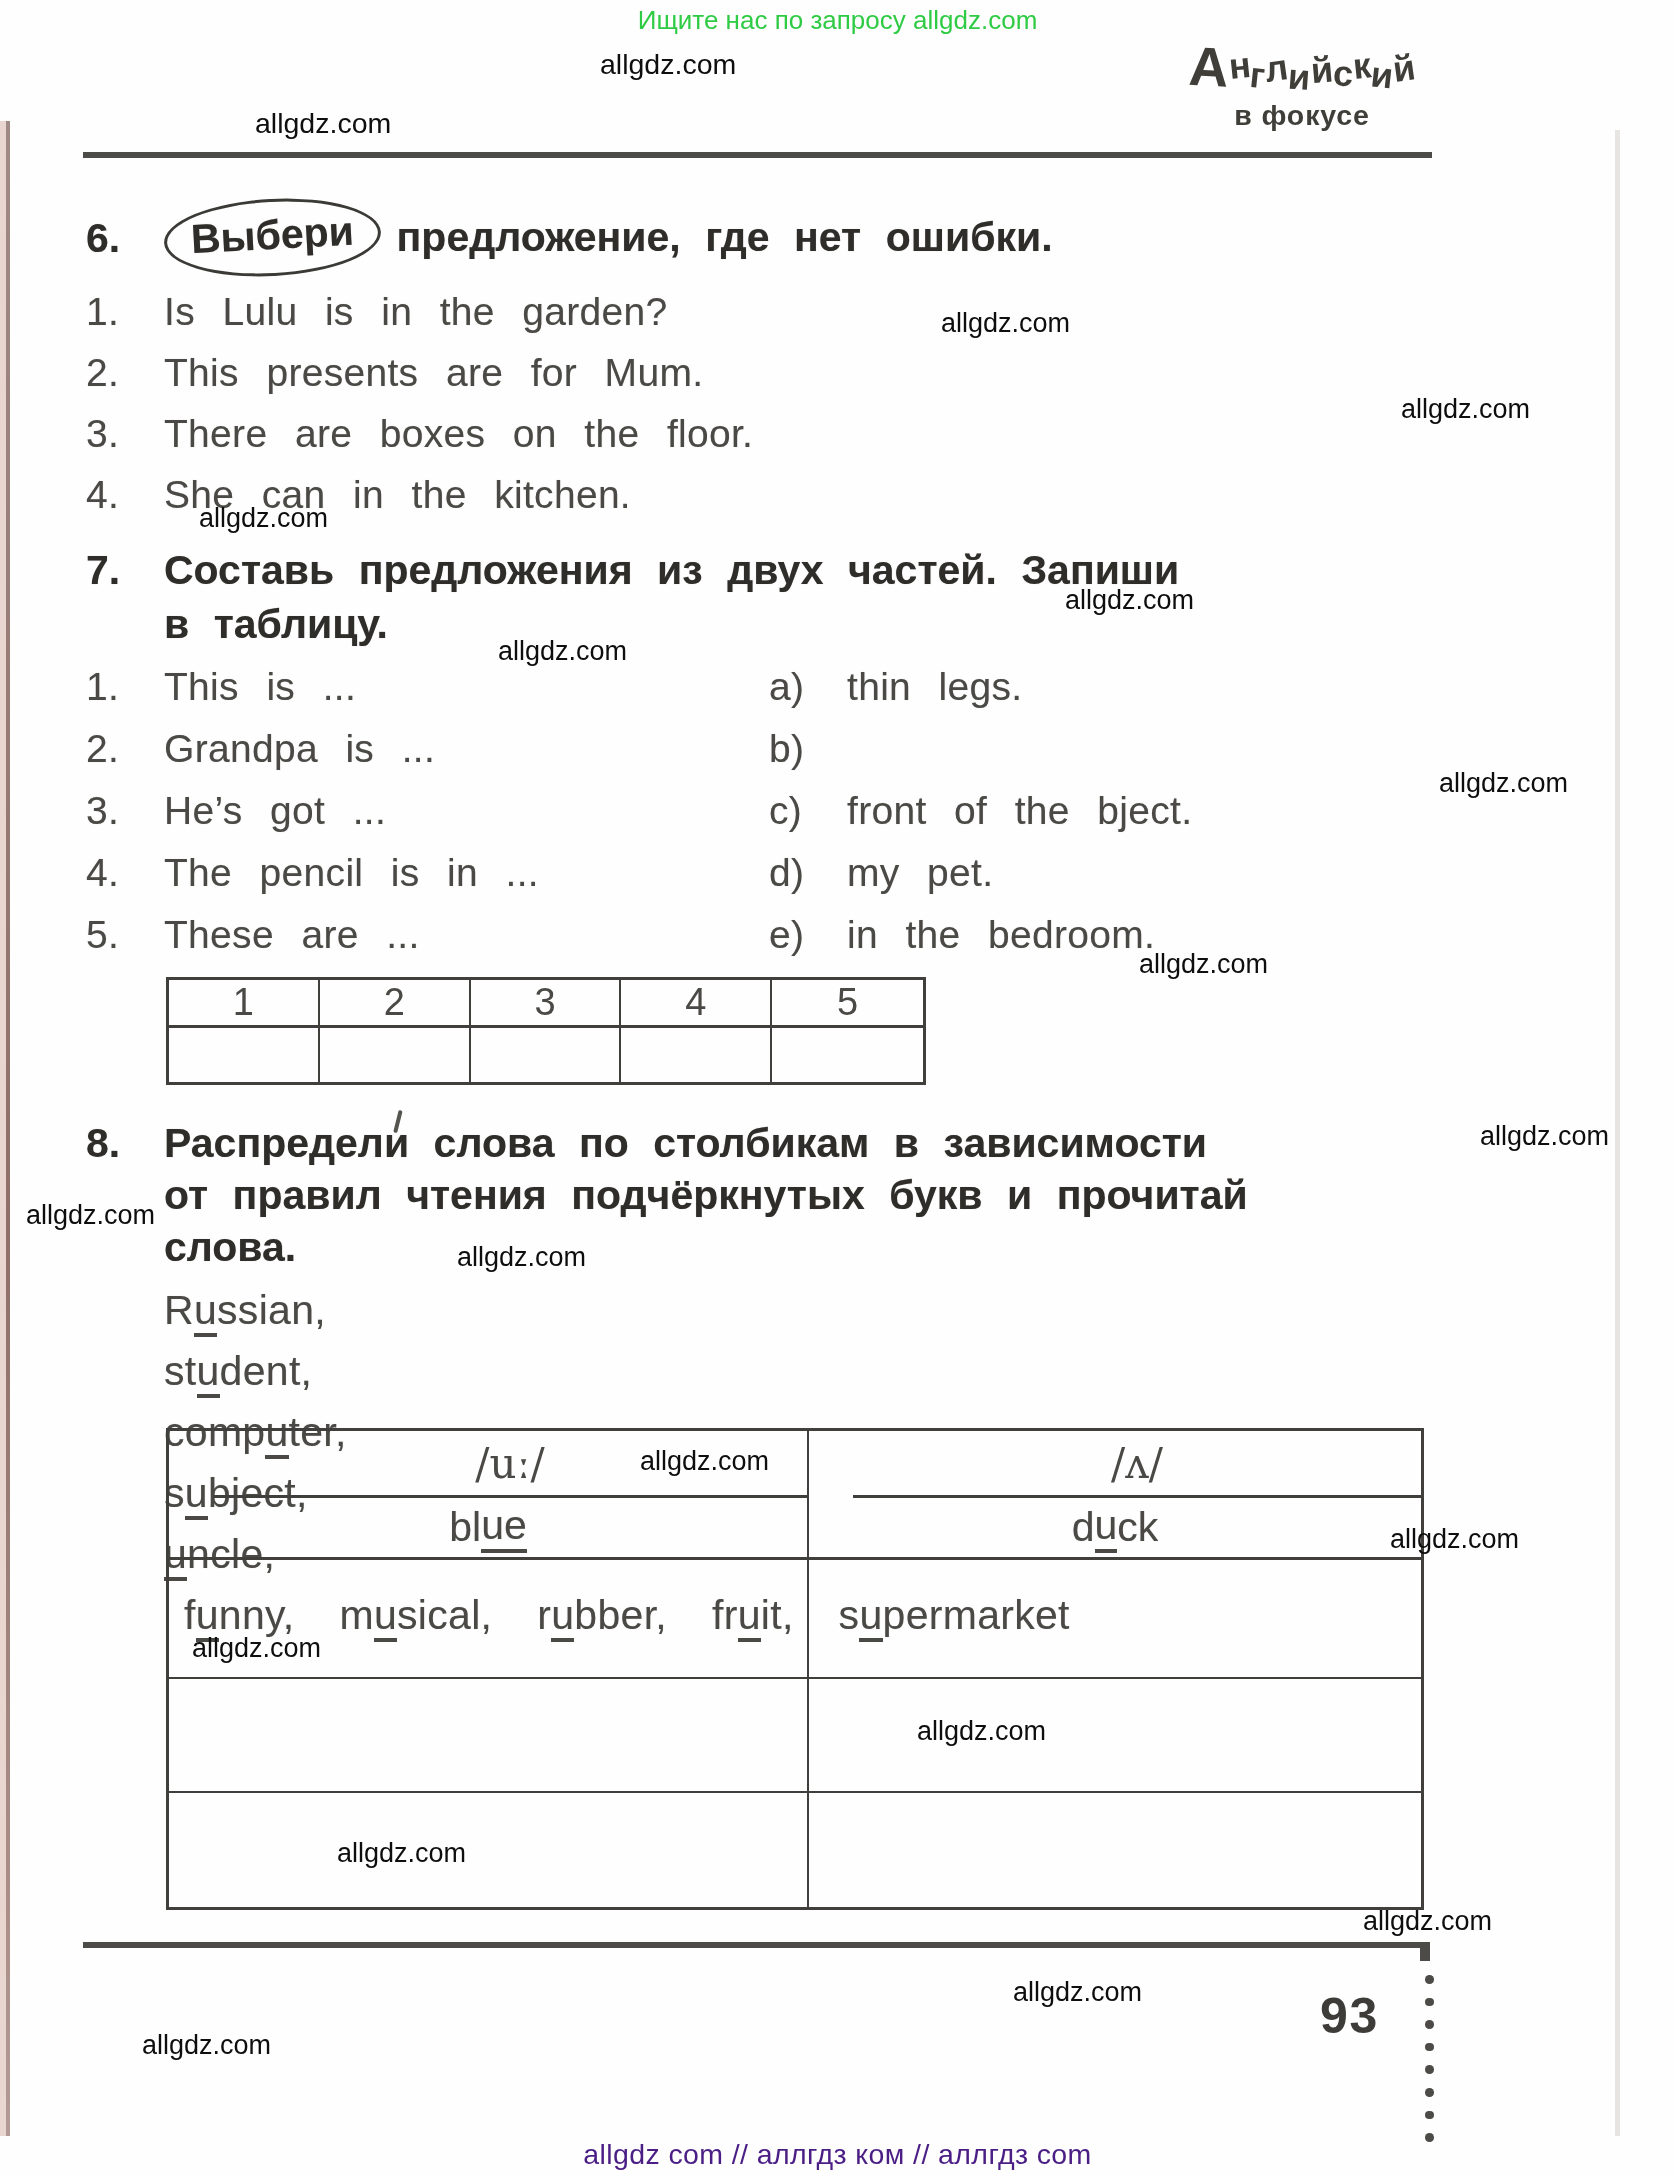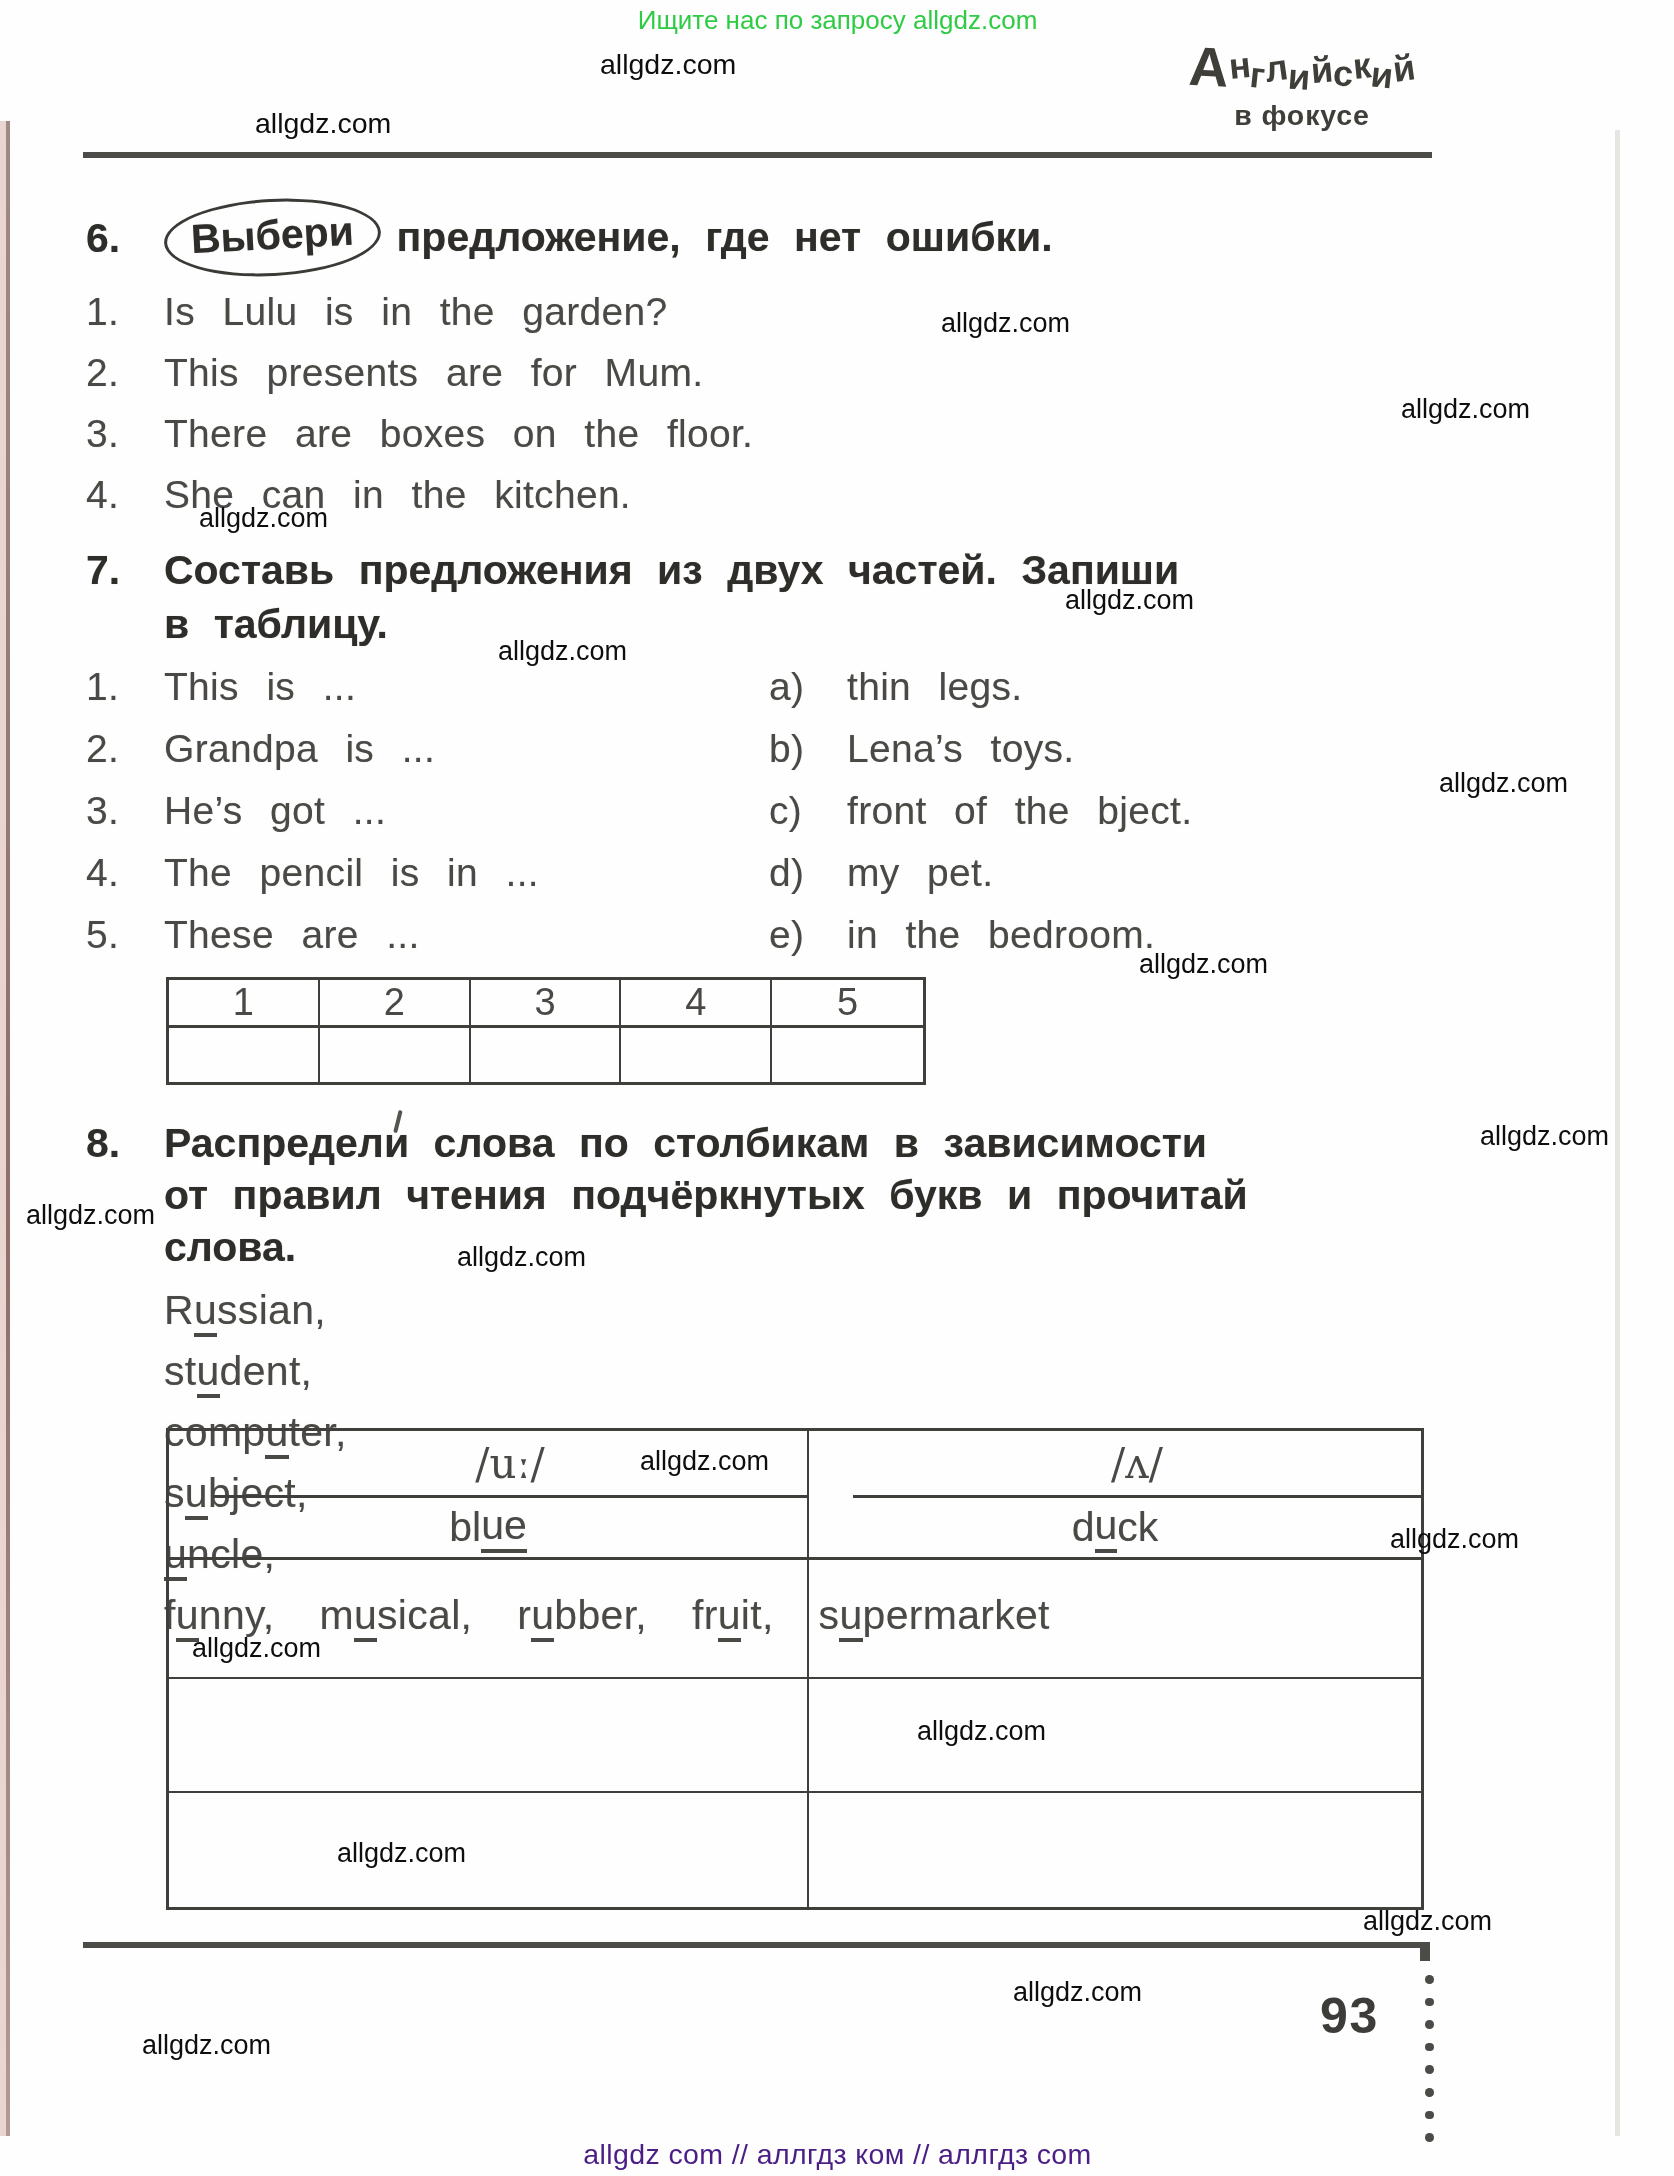--- a/index.html
+++ b/index.html
@@ -66,21 +66,21 @@
   .t7 > div{border-right:2.6px solid var(--border);display:flex;align-items:center;justify-content:center;
     font-size:38px;color:var(--ink);}
   .t7 > div:nth-child(5n){border-right:none;}
   .t7 > div:nth-child(-n+5){border-bottom:3.5px solid var(--border);}
   .stray-tick{position:absolute;left:396px;top:1110px;width:3.5px;height:22.5px;background:#55544f;
     transform:rotate(14deg);border-radius:1.7px;}
   
   #ex8-words{position:absolute;left:164px;top:1280px;width:1256px;font-size:41px;color:var(--ink);
     letter-spacing:0.3px;text-shadow:0 0 0.9px rgba(74,73,69,.3);}
   .words-row1{display:flex;justify-content:space-between;line-height:61px;flex-direction:column;}
-  .words-row2{display:flex;gap:45px;line-height:61px;}
+  .words-row2{display:flex;gap:45px;line-height:61px;margin-left:20px;}
   u{ text-decoration:none;border-bottom:4.3px solid currentColor;padding-bottom:0px;}
   
   .t8{position:absolute;left:166px;top:1428px;width:1252px;border:3.5px solid var(--border);
     display:grid;grid-template-columns:640px auto;grid-template-rows:67px 62px 119px 114px 114px;}
   .t8 > div{border-right:2.6px solid var(--border);border-bottom:2.6px solid var(--border);
     display:flex;align-items:center;justify-content:center;}
   .t8 > div:nth-child(2n){border-right:none;}
   .t8 > div:nth-child(-n+4){border-bottom:3.5px solid var(--border);}
   .t8 > div:nth-last-child(-n+2){border-bottom:none;}
   .phon{font-family:"DejaVu Serif","Liberation Serif",serif;font-size:42px;color:var(--ink);margin-left:44px;}
@@ -149,21 +149,20 @@
     <div class="ex7-row">
       <span>1.</span>
       <span>This is ...</span>
       <span>a)</span>
       <span>thin legs.</span>
     </div>
     <div class="ex7-row">
       <span>2.</span>
       <span>Grandpa is ...</span>
       <span>b)</span>
-      <span>Lena’s toys.</span>
     </div>
     <div class="ex7-row">
       <span>3.</span>
       <span>He’s got ...</span>
       <span>c)</span>
       <span>front of the bject.</span>
     </div>
     <div class="ex7-row">
       <span>4.</span>
       <span>The pencil is in ...</span>

